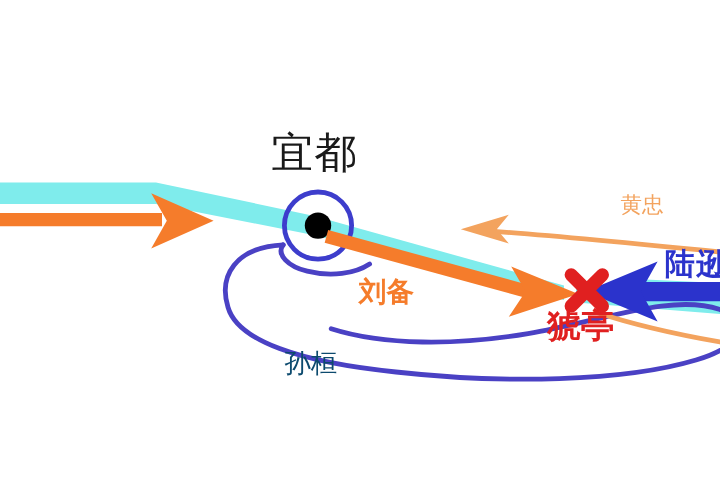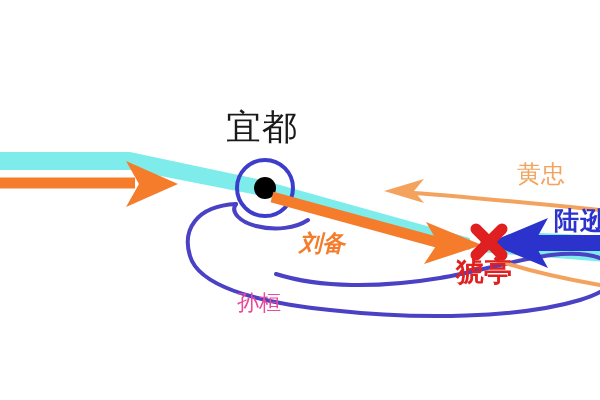--- a/index.html
+++ b/index.html
@@ -33,31 +33,30 @@
     font-family: "Liberation Serif", serif;
     font-size: 35px;
     color: #1a1a1a;
     letter-spacing: 1px;
   }
   .label-liubei {
     font-family: "Liberation Sans", sans-serif;
     font-weight: bold;
     font-size: 23px;
     color: #F57C2B;
-    font-style: italic;
   }
   .label-huangzhong {
     font-family: "Liberation Sans", sans-serif;
-    font-size: 24px;
+    font-size: 18px;
     color: #F3A35E;
   }
   .label-sunhuan {
     font-family: "Liberation Sans", sans-serif;
     font-size: 22px;
-    color: #ec4899;
+    color: #0c4a6e;
     text-align: center;
   }
   .label-luxun {
     font-family: "Liberation Sans", sans-serif;
     font-weight: bold;
     font-size: 25px;
     color: #2B33CC;
     letter-spacing: 1px;
   }
   .label-xiaoting {

